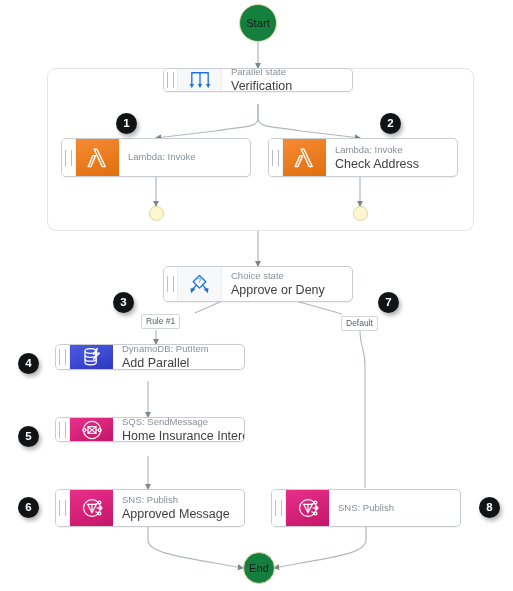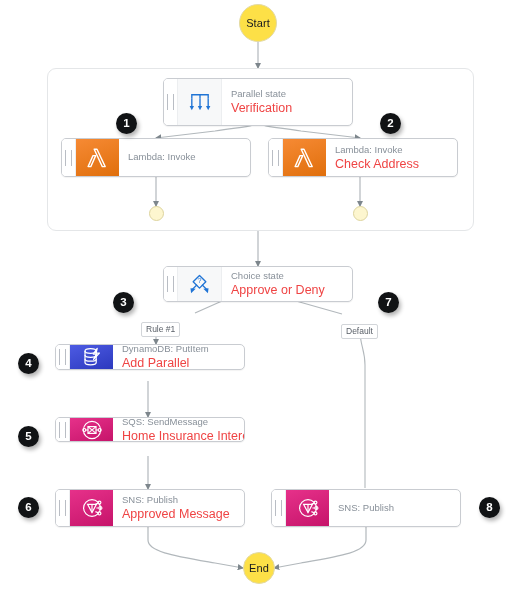--- a/index.html
+++ b/index.html
@@ -7,21 +7,21 @@
     width:513px;height:591px;position:relative;overflow:hidden;
     font-family:"Liberation Sans","DejaVu Sans",sans-serif;
     -webkit-font-smoothing:antialiased;
   }
   #canvas{position:absolute;left:0;top:0;width:513px;height:591px;}
   #edges{position:absolute;left:0;top:0;width:513px;height:591px;}
 
   
   .terminal{
     position:absolute;border-radius:50%;
-    background:#fde047;border:1px solid #e3daa4;
+    background:#15803d;border:1px solid #e3daa4;
     display:flex;align-items:center;justify-content:center;
     font-size:11px;color:#16191f;letter-spacing:.1px;
     box-sizing:border-box;
   }
   .dot-terminal{
     position:absolute;width:15px;height:15px;border-radius:50%;
     background:#fdf6cf;border:1px solid #ddd49e;box-sizing:border-box;
   }
 
   
@@ -51,38 +51,38 @@
   .card .iconcell.plain{background:#f7f8f9;border-right:1px solid #eceef0;}
   .card .body{
     flex:1 1 auto;display:flex;flex-direction:column;justify-content:center;
     padding:0 9px;min-width:0;
   }
   .card .sub{
     font-size:9.5px;color:#889099;line-height:12px;white-space:nowrap;
     margin-bottom:1px;
   }
   .card .title{
-    font-size:12.5px;color:#ef4444;line-height:15px;white-space:nowrap;
+    font-size:12.5px;color:#404040;line-height:15px;white-space:nowrap;
     font-weight:400;
   }
 
   
   .badge{
     position:absolute;width:21px;height:21px;border-radius:50%;
     background:#111315;color:#ffffff;
     display:flex;align-items:center;justify-content:center;
     font-size:11.5px;font-weight:700;line-height:1;
     box-shadow:2px 3px 4px rgba(0,0,0,.30);
   }
 
   
   .edge-label{
     position:absolute;background:#ffffff;border:1px solid #d2d5d9;
     border-radius:2px;font-size:8.5px;color:#5a6068;
-    padding:1px 4px;line-height:11px;white-space:nowrap;margin-top:8px;
+    padding:1px 4px;line-height:11px;white-space:nowrap;
   }
 </style>
 </head>
 <body>
 
 <div id="canvas">
 
   <svg id="edges" viewBox="0 0 513 591" width="513" height="591" xmlns="http://www.w3.org/2000/svg">
     <defs>
       <marker id="arrow" viewBox="0 0 10 10" refX="8.5" refY="5" markerWidth="5.2" markerHeight="5.2" orient="auto-start-reverse">
@@ -116,21 +116,21 @@
       <path d="M366,527 L366,540 C366,552 341,556 301,563 L274,568" marker-end="url(#arrow)"></path>
     </g>
   </svg>
 
   <div class="terminal" style="left:239px;top:4px;width:38px;height:38px;">
     <span>Start</span>
   </div>
 
   <div class="group-box" style="left:47px;top:68px;width:427px;height:163px;"></div>
 
-  <div class="card" style="left:163px;top:78px;width:190px;height:48px;">
+  <div class="card" style="left:163px;top:68px;width:190px;height:24px;">
     <div class="grip">
         <i></i>
       </div>
     <div class="iconcell plain">
       <svg width="22" height="20" viewBox="0 0 24 22" xmlns="http://www.w3.org/2000/svg">
         <g fill="none" stroke="#2074D5" stroke-width="1.5">
           <path d="M3,7 L3,3 L21,3 L21,7"></path>
           <path d="M12,3 L12,7"></path>
           <path d="M3,7 L3,16"></path>
           <path d="M12,7 L12,16"></path>

